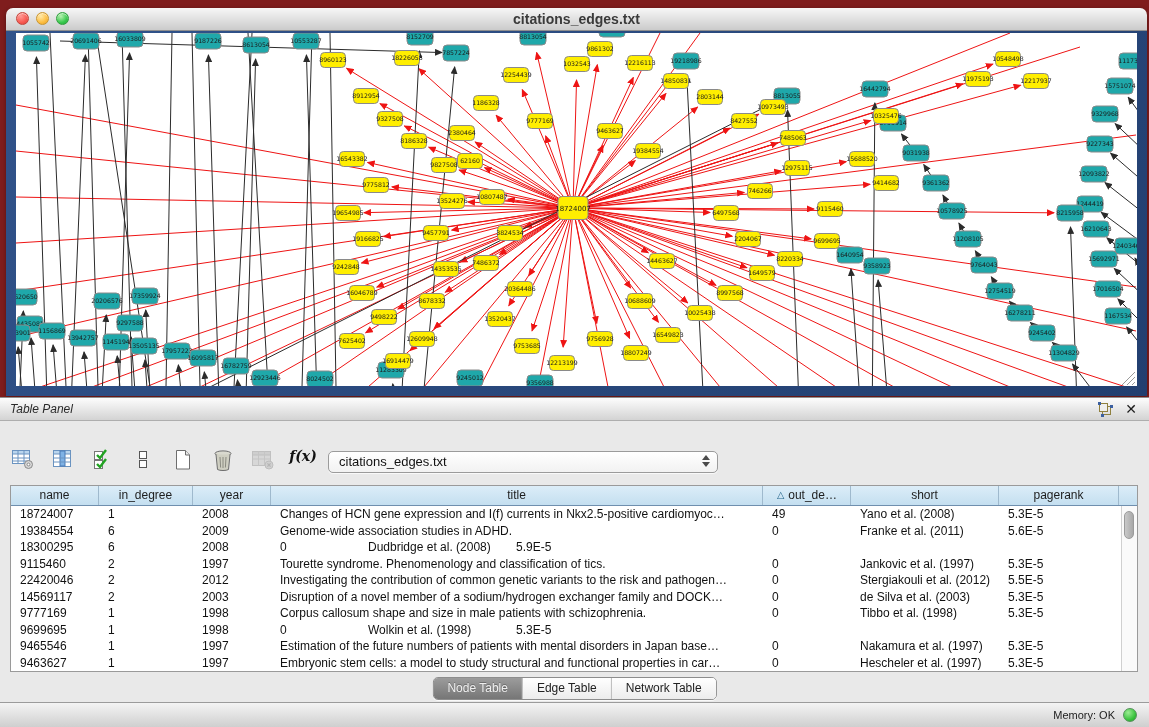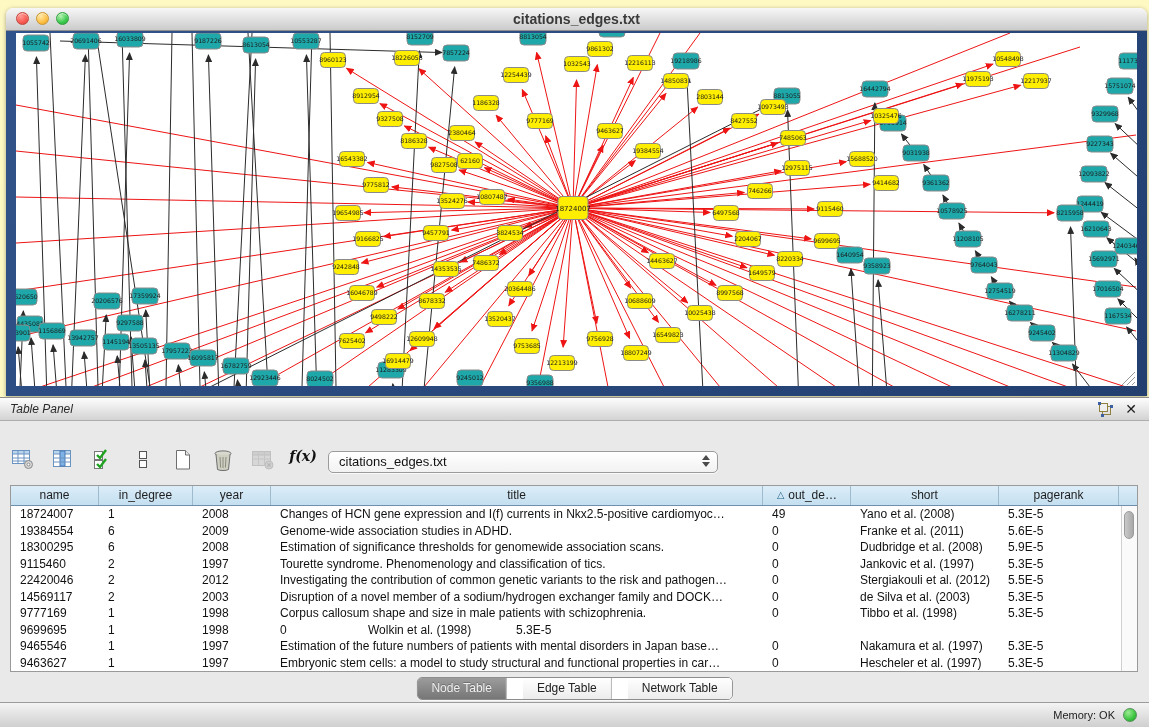--- a/index.html
+++ b/index.html
@@ -1,16 +1,16 @@
 <!DOCTYPE html>
 <html><head>
 <meta charset="utf-8">
 <style>
   html,body{margin:0;padding:0;background:#e6e6e6;}
-  .screen{position:relative;width:1149px;height:727px;background:#fef9c3;overflow:hidden;
+  .screen{position:relative;width:1149px;height:727px;background:#7f1d1d;overflow:hidden;
           font-family:"Liberation Sans","DejaVu Sans",sans-serif;color:#222;}
 
   
   .net-window{position:absolute;left:6px;top:8px;width:1141px;height:388px;
               border-radius:7px 7px 0 0;box-shadow:0 1px 4px rgba(0,0,0,.35);}
   .titlebar{position:absolute;left:0;top:0;right:0;height:22px;border-radius:7px 7px 0 0;
             background:linear-gradient(#f7f7f7,#cbcbcb);border-bottom:1px solid #8f8f8f;}
   .lights{position:absolute;left:10px;top:4px;display:flex;gap:7px;}
   .light{width:13px;height:13px;border-radius:50%;box-shadow:inset 0 1px 1px rgba(255,255,255,.6);}
   .light.red{background:radial-gradient(circle at 35% 30%,#ff9a94,#f85850 60%,#d4403a);border:1px solid #c34339;box-sizing:border-box;}
@@ -48,21 +48,21 @@
   .sort-tri{display:inline-block;transform:scale(.8);margin-right:3px;color:#1d5f86;}
   .tbody .row{display:flex;height:16.5px;background:#fff;}
   .td{font-size:12px;color:#111;line-height:16px;padding-left:9px;box-sizing:border-box;
       overflow:hidden;white-space:nowrap;text-overflow:clip;}
   .c0{width:88px;}.c1{width:94px;}.c2{width:78px;}.c3{width:492px;}.c4{width:88px;}.c5{width:148px;}.c6{width:120px;}
   .vscroll{position:absolute;right:0;top:20px;bottom:0;width:15px;background:#fafafa;border-left:1px solid #d0d0d0;}
   .vthumb{position:absolute;left:2px;top:5px;width:10px;height:28px;border-radius:5px;
           background:linear-gradient(90deg,#c9c9c9,#a8a8a8);border:1px solid #9b9b9b;box-sizing:border-box;}
 
   .tabs{position:absolute;left:50%;transform:translateX(-50%);top:256px;display:flex;height:21px;
-        border:1px solid #8d8d8d;border-radius:5px;overflow:hidden;background:#fff;box-shadow:0 1px 0 rgba(255,255,255,.7);gap:16px;}
+        border:1px solid #8d8d8d;border-radius:5px;overflow:hidden;background:#fff;box-shadow:0 1px 0 rgba(255,255,255,.7);}
   .tab{font-size:12px;line-height:20px;padding:0 14px;color:#222;background:linear-gradient(#ffffff,#ececec);
        border-right:1px solid #b5b5b5;}
   .tab:last-child{border-right:none;}
   .tab.active{background:linear-gradient(#9c9c9c,#767676);color:#efefef;text-shadow:0 -1px 0 rgba(0,0,0,.25);}
 
   
   .statusbar{position:absolute;left:0;top:702px;width:100%;height:25px;
              background:linear-gradient(#f4f4f4,#cfcfcf);border-top:1px solid #9b9b9b;box-sizing:border-box;}
   .mem{position:absolute;right:34px;top:6px;font-size:11px;color:#222;}
   .memdot{position:absolute;right:12px;top:5px;width:14px;height:14px;border-radius:50%;
@@ -857,21 +857,20 @@
             <div class="td c2">2009</div>
             <div class="td c3">Genome-wide association studies in ADHD.</div>
             <div class="td c4">0</div>
             <div class="td c5">Franke et al. (2011)</div>
             <div class="td c6">5.6E-5</div>
           </div>
           <div class="row">
             <div class="td c0">18300295</div>
             <div class="td c1">6</div>
             <div class="td c2">2008</div>
-            <div class="td c3">Estimation of significance thresholds for genomewide association scans.</div>
             <div class="td c4">0</div>
             <div class="td c5">Dudbridge et al. (2008)</div>
             <div class="td c6">5.9E-5</div>
           </div>
           <div class="row">
             <div class="td c0">9115460</div>
             <div class="td c1">2</div>
             <div class="td c2">1997</div>
             <div class="td c3">Tourette syndrome. Phenomenology and classification of tics.</div>
             <div class="td c4">0</div>

